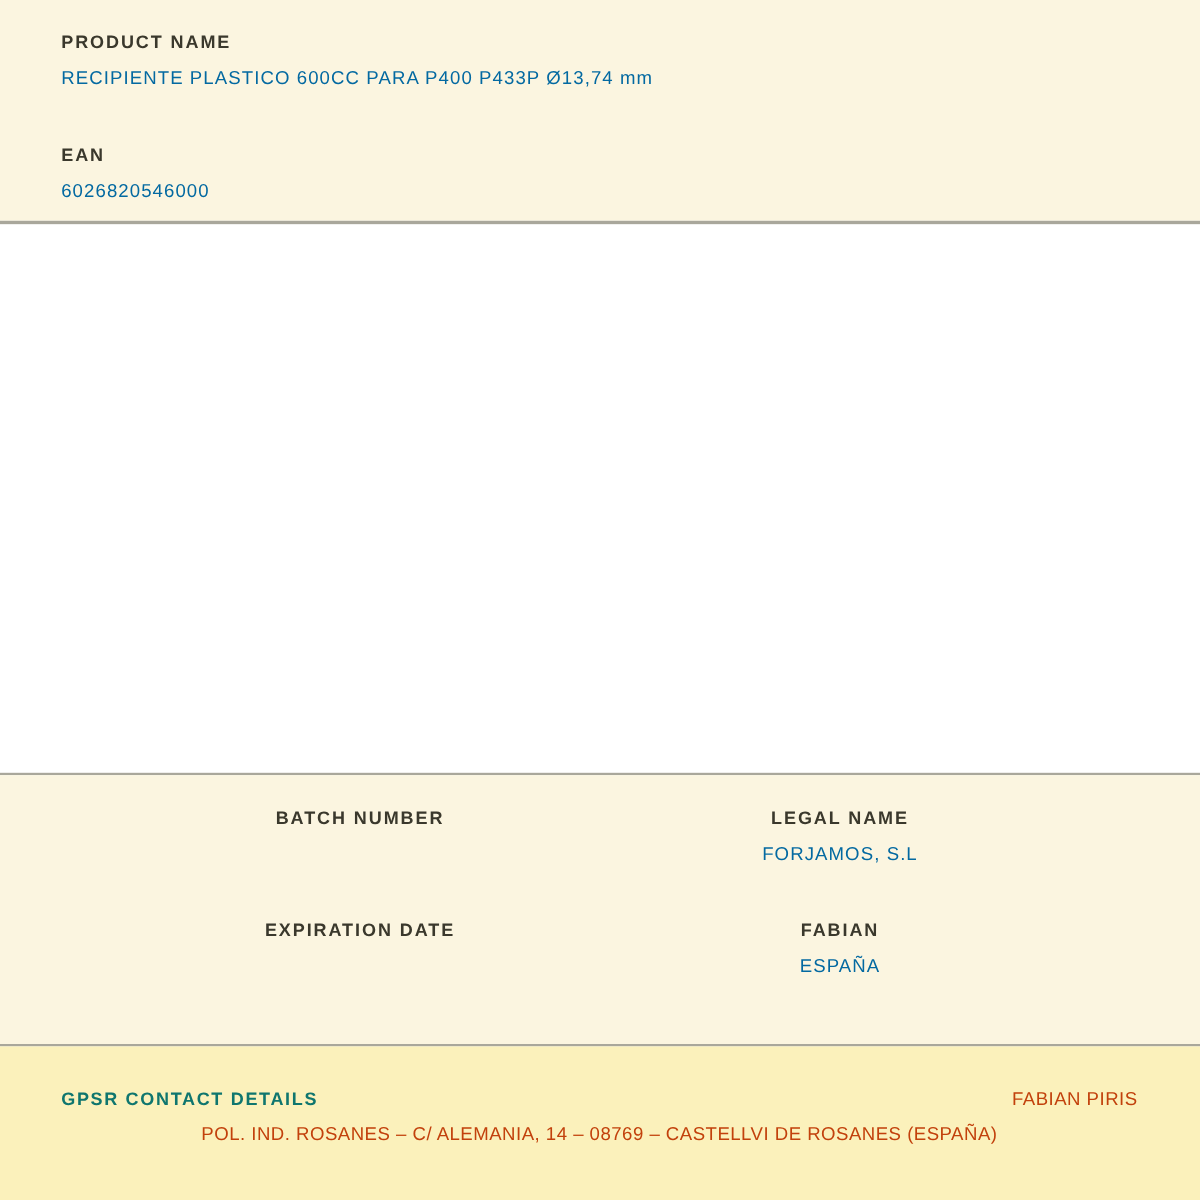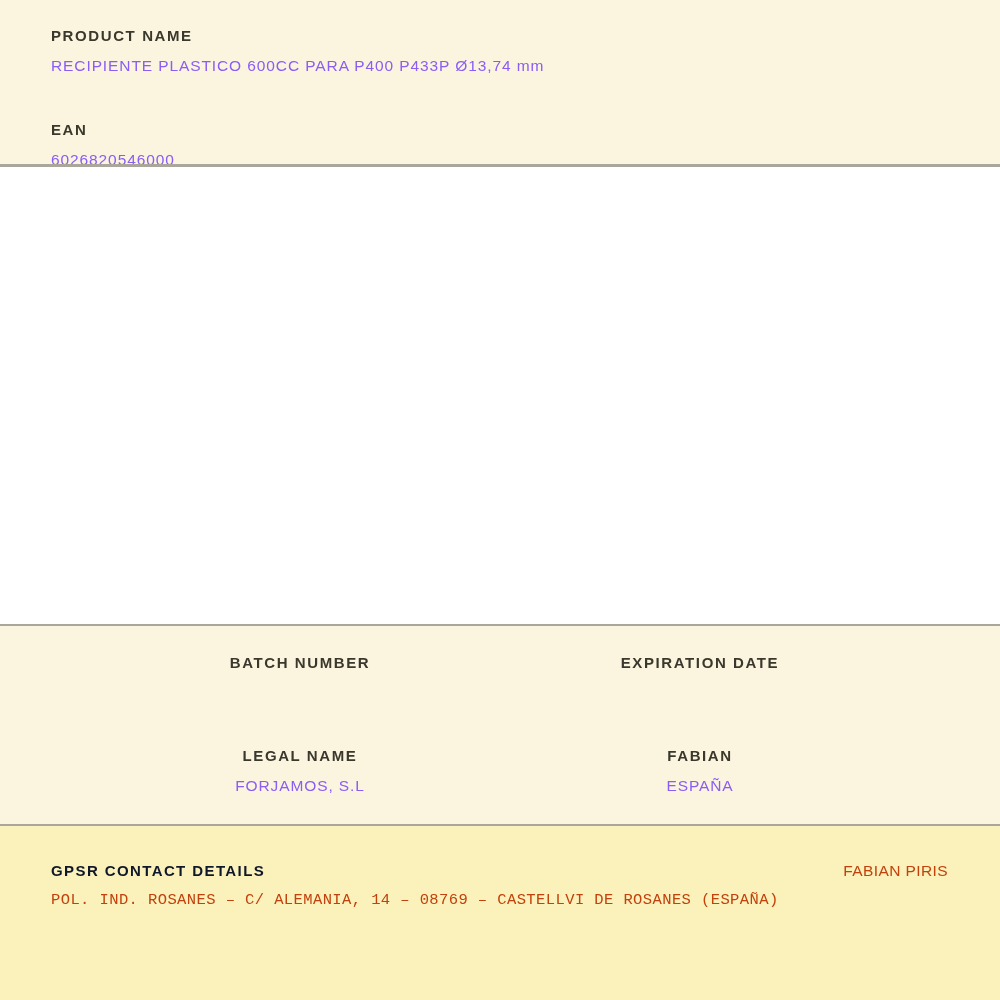--- a/index.html
+++ b/index.html
@@ -20,46 +20,46 @@
   
   .field-label {
     font-weight: bold;
     font-size: 15px;
     letter-spacing: 1.6px;
     color: #3a382c;
   }
   .field-value {
     font-size: 15.5px;
     letter-spacing: 0.9px;
-    color: #8b5cf6;
+    color: #0369a1;
   }
 
   
   .section-top {
-    height: 164px;
+    height: 184px;
     background: #fbf5e0;
     padding: 27px 51px 0 51px;
   }
   .section-top .field-value { margin-top: 13px; }
   .block-ean { margin-top: 46px; }
 
   
   .divider { width: 100%; background: #a9a79b; flex: none; }
   .divider.thick { height: 3px; }
   .divider.thin  { height: 2px; }
 
   
   .section-photo {
     height: 457px;
     background: #ffffff;
   }
 
   
   .section-fields {
-    height: 198px;
+    height: 224px;
     background: #fbf5e0;
     padding: 28px 100px 0 100px;
   }
   .fields-grid {
     display: grid;
     grid-template-columns: 1fr 1fr;
     row-gap: 45px;
     text-align: center;
   }
   .fields-grid .cell .field-value { margin-top: 13px; min-height: 18px; }
@@ -69,29 +69,28 @@
     flex: 1;
     background: #fbf1bb;
     padding: 36px 52px 0 51px;
   }
   .gpsr-row {
     display: flex;
     justify-content: space-between;
     align-items: baseline;
   }
   .gpsr-line {
-    text-align: left;
+    text-align: center;
     margin-top: 11px;
-    font-family: Liberation Mono, monospace;
   }
   .gpsr-label {
     font-weight: bold;
     font-size: 15px;
     letter-spacing: 1.4px;
-    color: #0f172a;
+    color: #0f766e;
   }
   .gpsr-value {
     font-size: 15.5px;
     letter-spacing: 0.4px;
     color: #c2410c;
   }
 </style>
 </head>
 <body>
 
@@ -114,26 +113,26 @@
 
   <div class="divider thin"></div>
 
   <section class="section-fields">
     <div class="fields-grid">
       <div class="cell">
         <div class="field-label">BATCH NUMBER</div>
         <div class="field-value"></div>
       </div>
       <div class="cell">
+        <div class="field-label">LEGAL NAME</div>
+        <div class="field-value">FORJAMOS, S.L</div>
+      </div>
+      <div class="cell">
         <div class="field-label">EXPIRATION DATE</div>
         <div class="field-value"></div>
-      </div>
-      <div class="cell">
-        <div class="field-label">LEGAL NAME</div>
-        <div class="field-value">FORJAMOS, S.L</div>
       </div>
       <div class="cell">
         <div class="field-label">FABIAN</div>
         <div class="field-value">ESPAÑA</div>
       </div>
     </div>
   </section>
 
   <div class="divider thin"></div>
 

